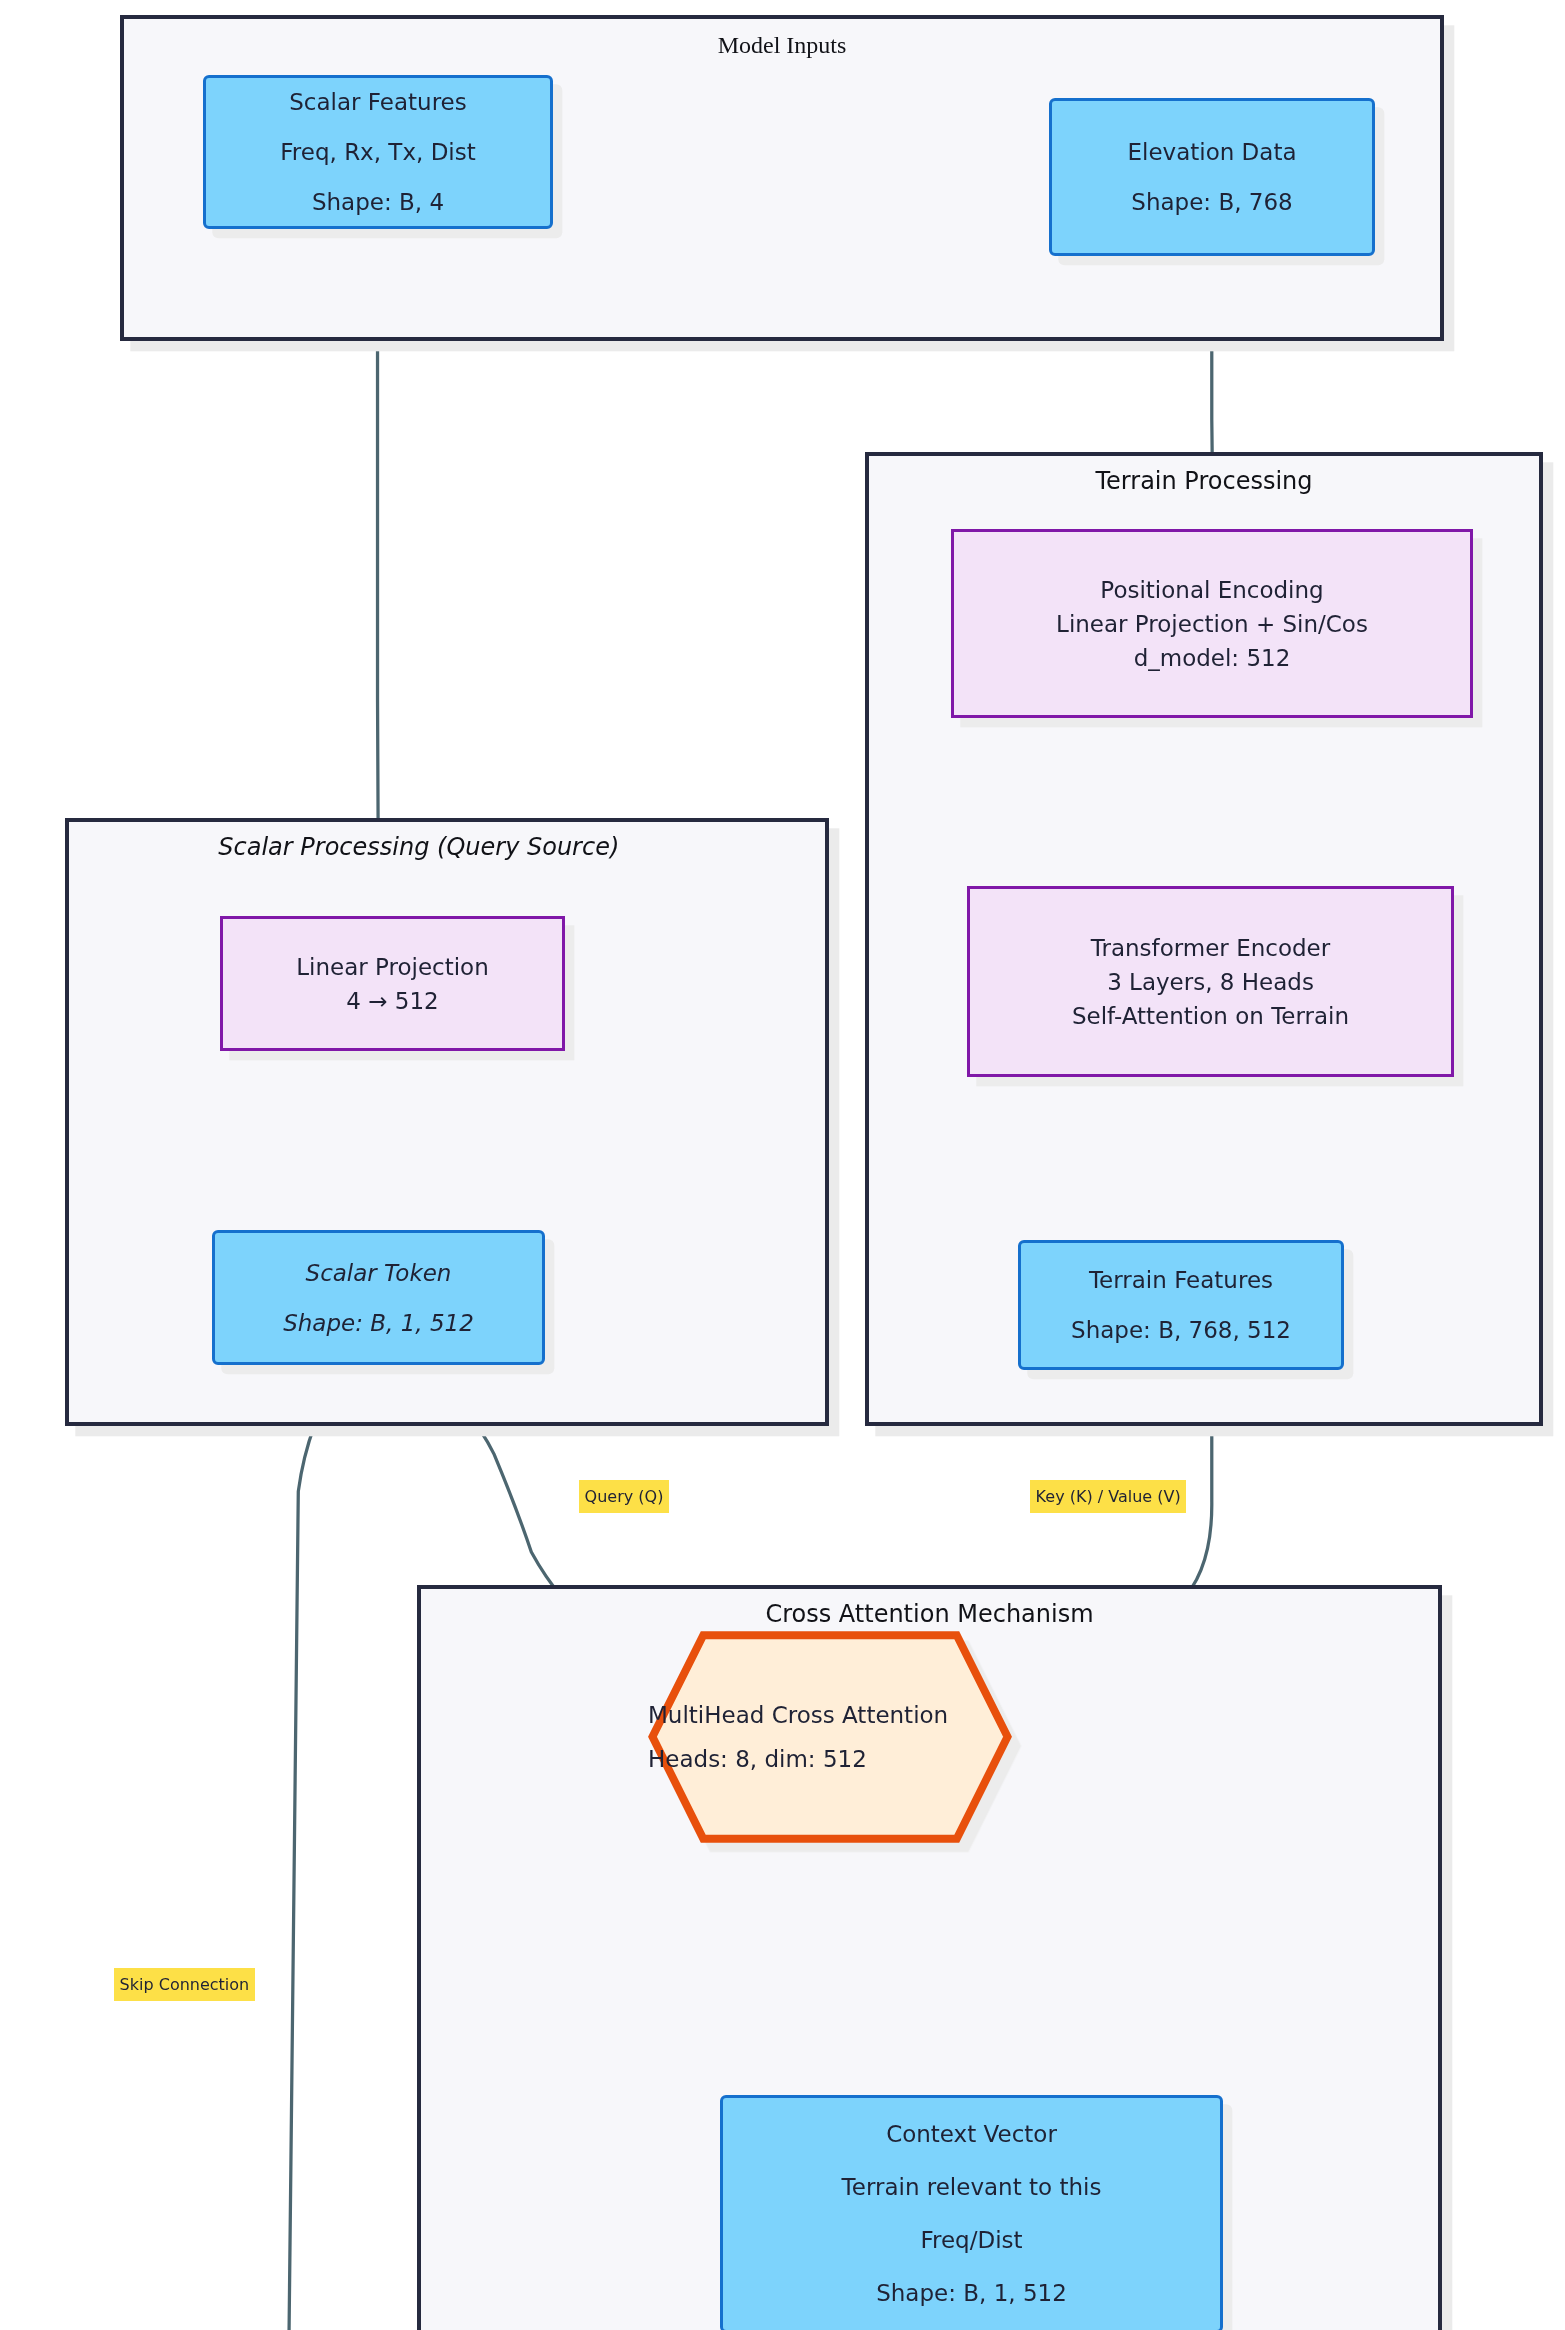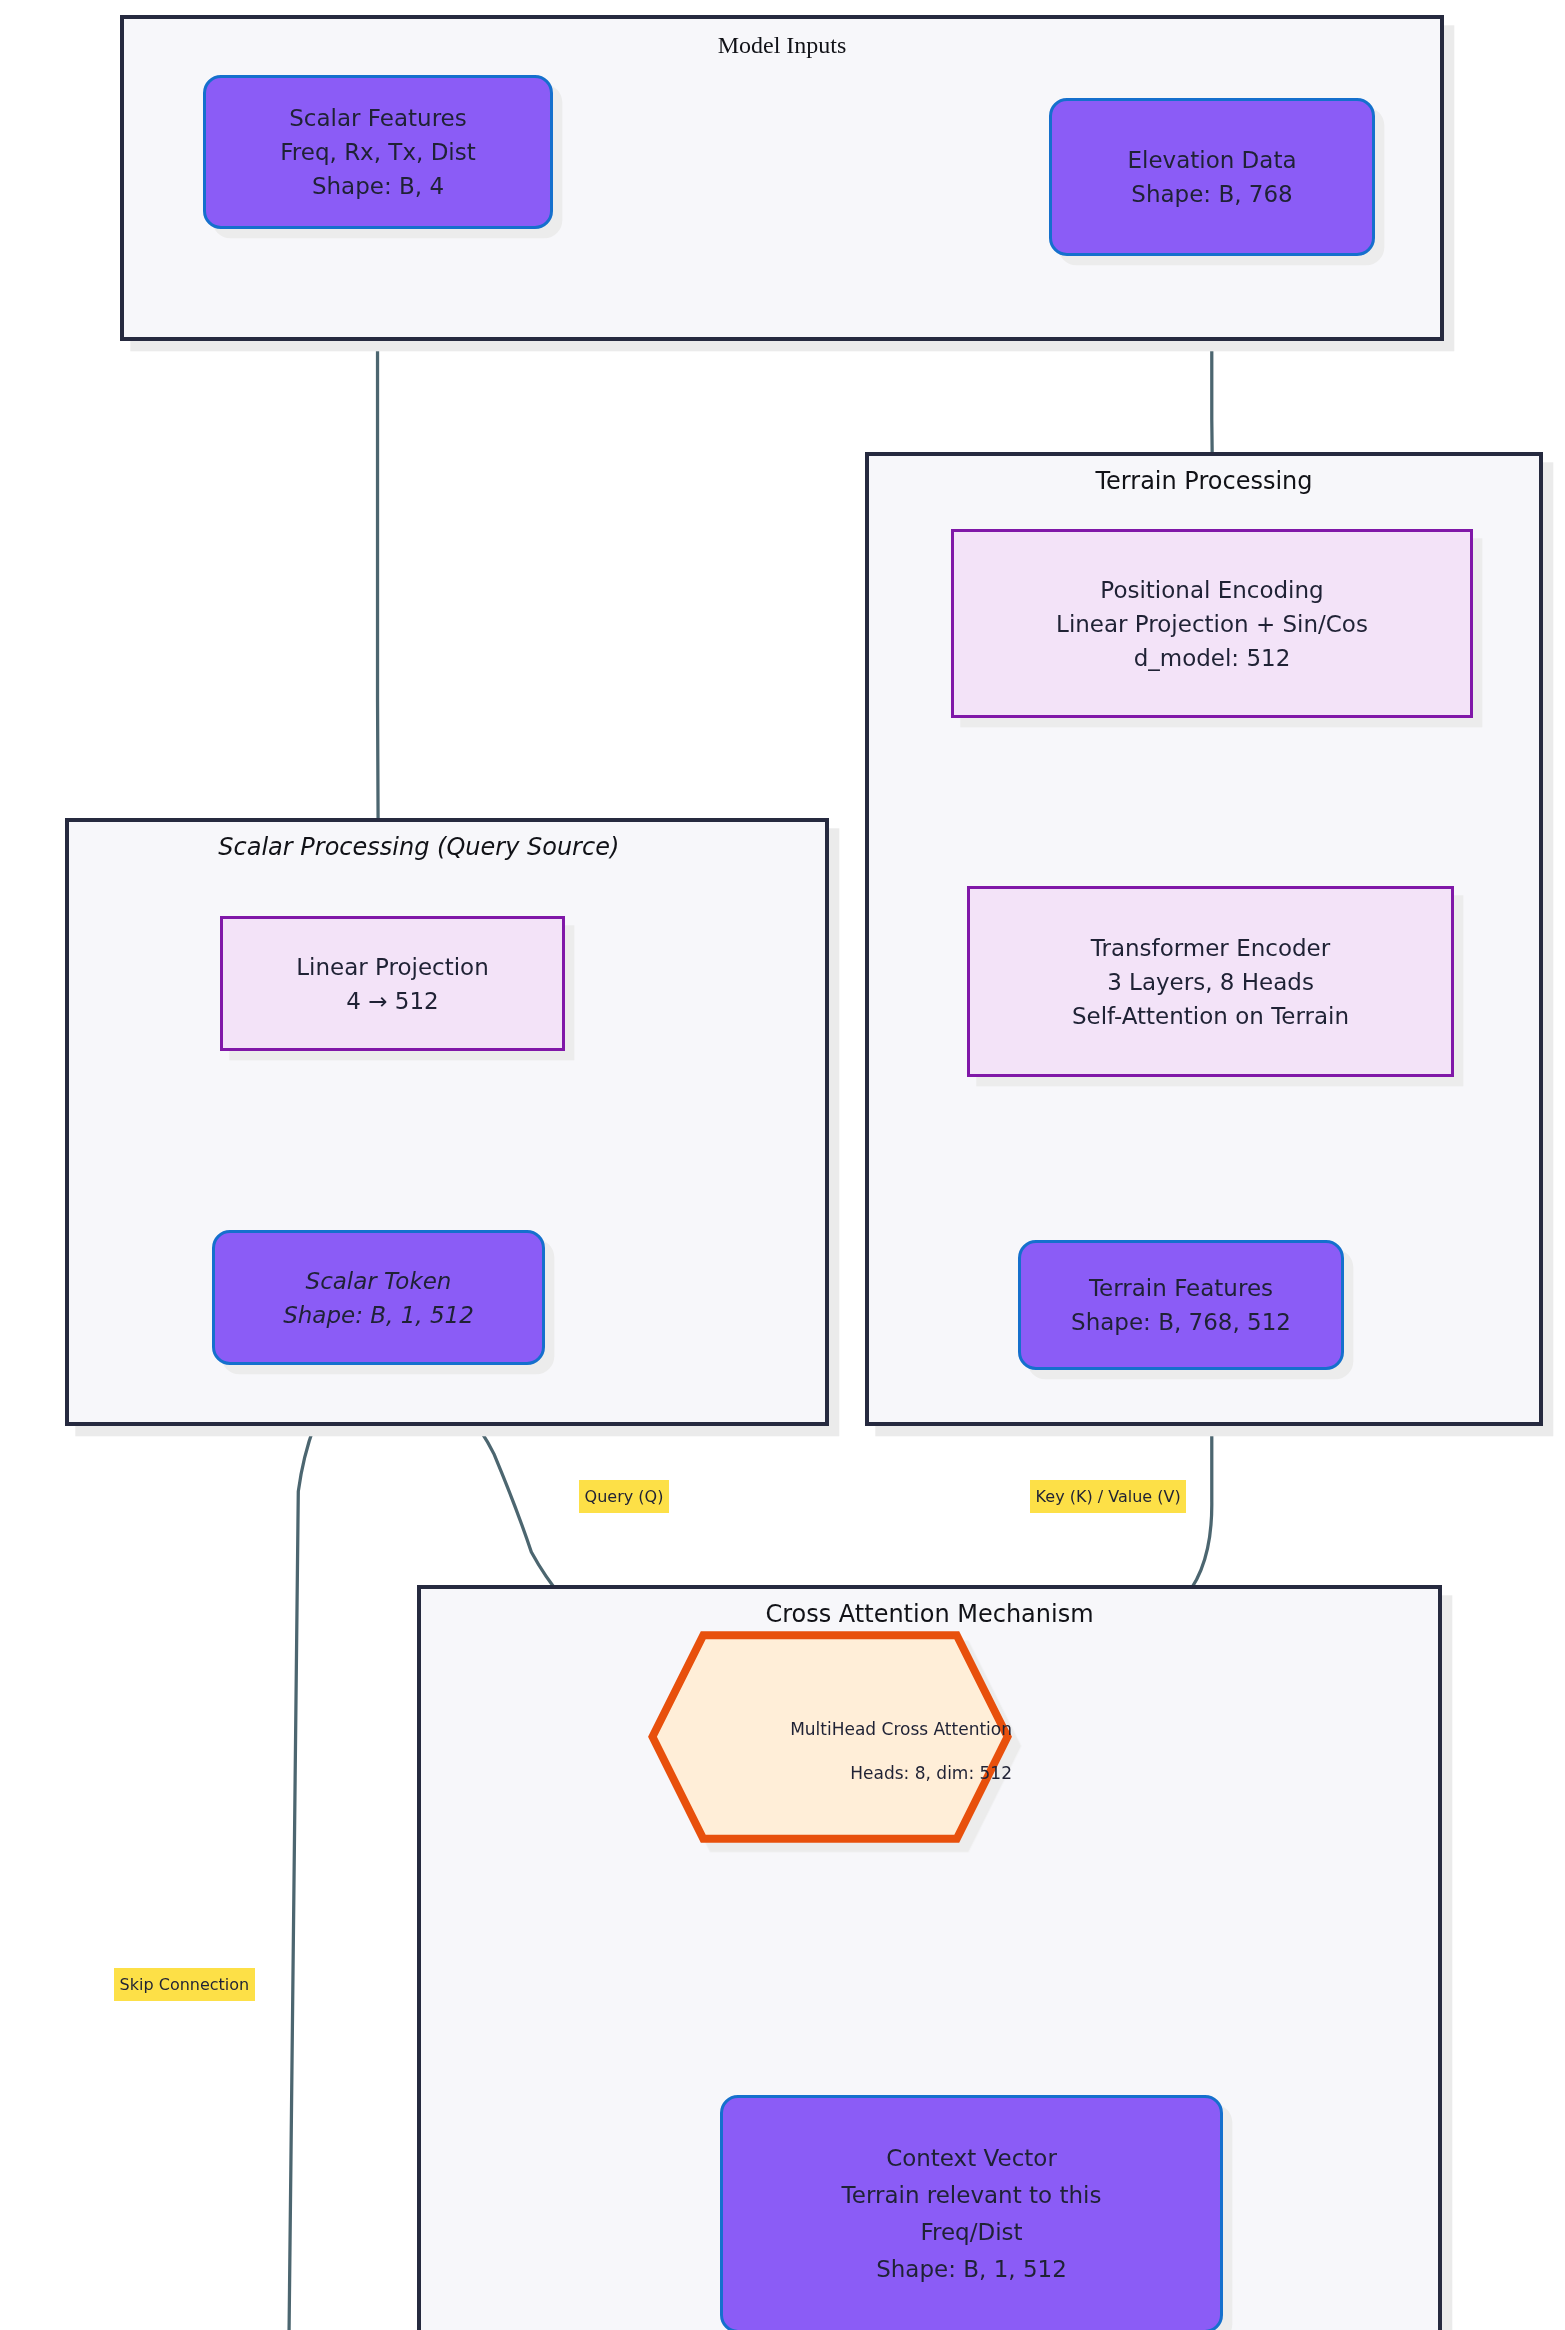--- a/index.html
+++ b/index.html
@@ -11,27 +11,27 @@
            box-shadow:10.3px 10.3px 0 0 rgba(235,235,235,1);}
   .cluster-title{position:absolute;left:0;right:0;text-align:center;color:#111217;
                  font-size:24px;line-height:29px;font-family:"DejaVu Sans","Liberation Sans",sans-serif;}
 
   .node{position:absolute;box-sizing:border-box;display:flex;flex-direction:column;
         align-items:center;justify-content:center;text-align:center;
         color:#1f2235;font-size:23px;line-height:34px;
         box-shadow:9.3px 9.3px 0 0 rgba(236,236,236,1);}
   .node .ln{display:block;white-space:nowrap;}
 
-  .n-blue{background:#8b5cf6;border:3.7px solid #1570cd;border-radius:18px;}
+  .n-blue{background:#7dd3fc;border:3.7px solid #1570cd;border-radius:6px;gap:16px;}
   .n-purple{background:#f3e3f8;border:3.7px solid #8018a8;border-radius:0;}
 
   .hexwrap{position:absolute;}
   .hexwrap .hexlabel{position:absolute;left:0;top:0;width:100%;height:100%;
-        display:flex;flex-direction:column;align-items:flex-end;justify-content:center;
-        color:#1f2235;font-size:17px;line-height:44px;text-align:center;margin-top:14px;}
+        display:flex;flex-direction:column;align-items:flex-start;justify-content:center;
+        color:#1f2235;font-size:23px;line-height:44px;text-align:center;}
 
   .elabel{position:absolute;background:#fde047;color:#1f2235;font-size:16px;line-height:27px;
           padding:2.8px 5.6px;white-space:nowrap;}
 </style>
 </head>
 <body>
 
 <div id="stage">
 
   <svg id="wire" viewBox="0 0 3360 7720">

